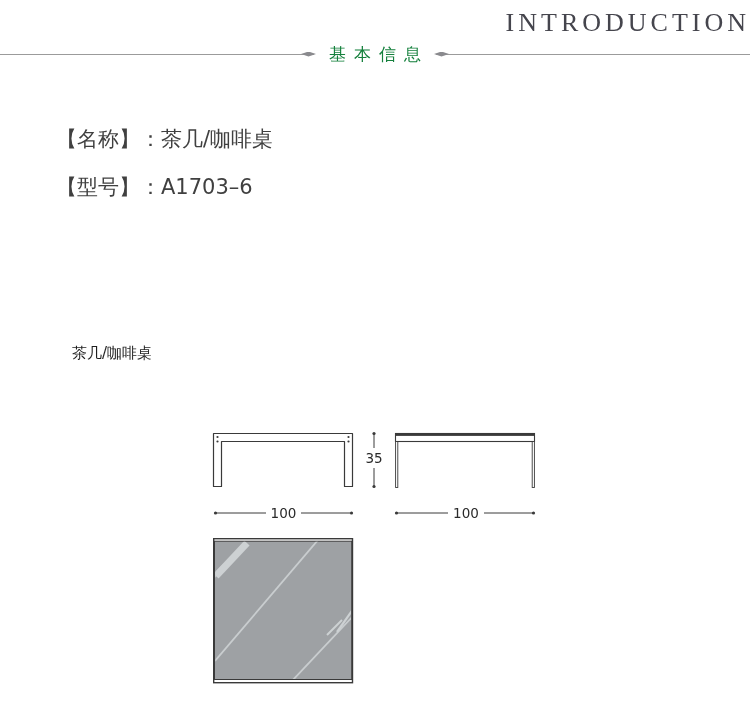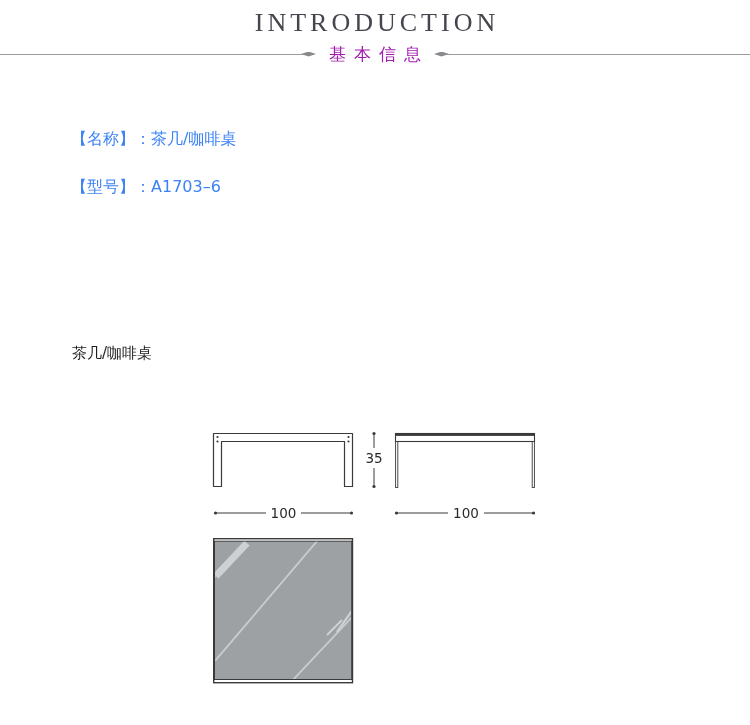--- a/index.html
+++ b/index.html
@@ -1,30 +1,30 @@
 <!DOCTYPE html>
 <html><head>
 <meta charset="utf-8">
 <style>
   html,body{margin:0;padding:0;}
   body{width:750px;height:725px;background:#ffffff;position:relative;overflow:hidden;
        font-family:"DejaVu Sans","Liberation Sans",sans-serif;}
-  .page-title{position:absolute;top:8px;left:0;width:750px;text-align:center;
+  .page-title{position:absolute;top:8px;left:0;width:750px;text-align:right;
 .    ;}
   .page-title{font-family:"Liberation Serif","DejaVu Serif",serif;font-size:26px;
        letter-spacing:4px;text-indent:4px;color:#45454d;font-weight:400;}
   .sub-row{position:absolute;top:46px;left:0;right:0;display:flex;align-items:center;height:16px;}
   .sub-line{flex:1;height:1px;background:#9b9b9b;position:relative;}
   .diamond{width:15px;height:5px;background:#8a8a8e;position:absolute;top:-2px;
        clip-path:polygon(0 50%,50% 0,100% 50%,50% 100%);}
   .diamond.at-right{right:-2px;}
   .diamond.at-left{left:-2px;}
   .sub-text{padding:0 15px;font-size:17px;letter-spacing:8px;margin-right:-8px;
-       color:#a21caf;white-space:nowrap;}
-  .details{position:absolute;left:71px;top:128px;color:#3b82f6;font-size:16px;}
+       color:#15803d;white-space:nowrap;}
+  .details{position:absolute;left:56px;top:128px;color:#404040;font-size:21px;}
   .detail-row{height:22px;line-height:22px;margin-bottom:26px;white-space:nowrap;}
   .product-label{position:absolute;left:72px;top:344px;font-size:15px;color:#1f1f1f;}
   .drawings{position:absolute;left:195px;top:420px;width:370px;height:290px;}
   svg text{font-family:"DejaVu Sans","Liberation Sans",sans-serif;}
 </style>
 </head>
 <body>
 
 <div class="page-title">INTRODUCTION</div>
 

